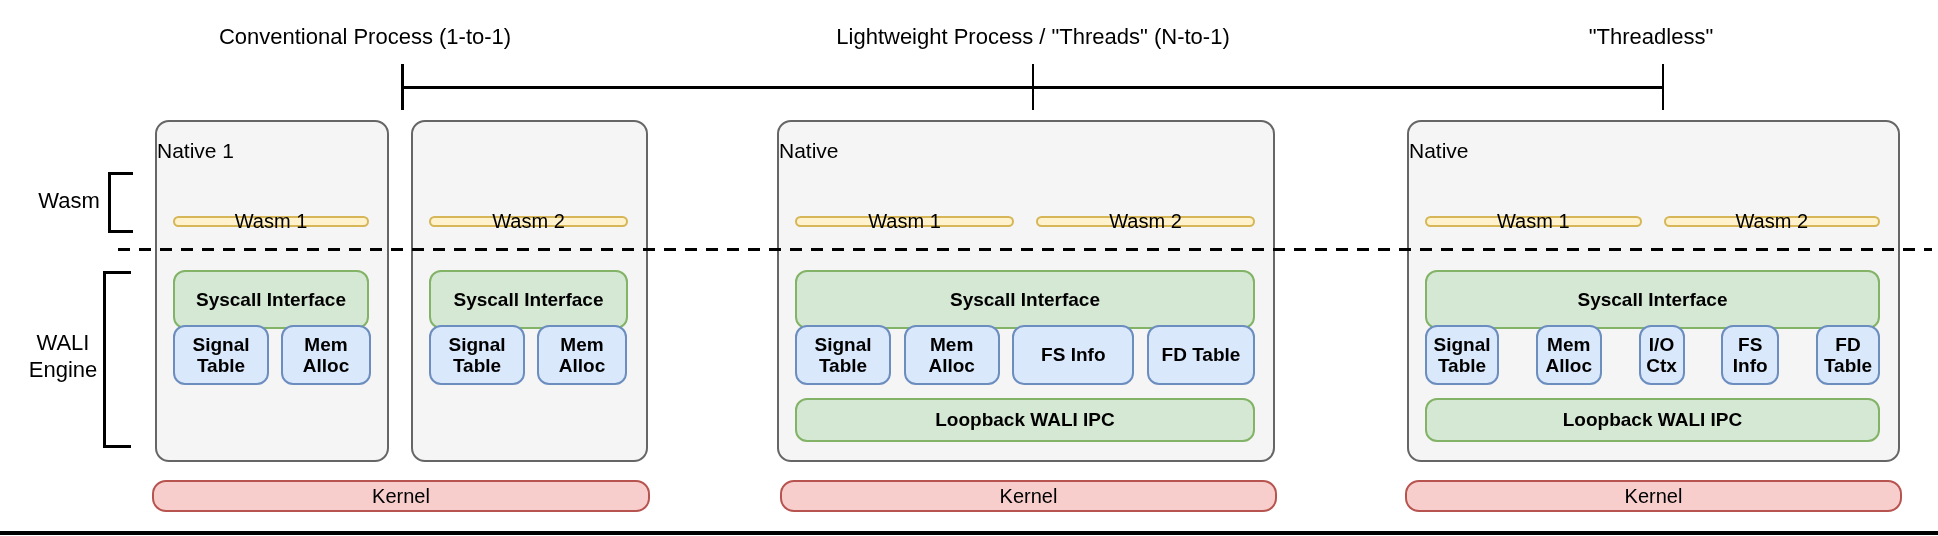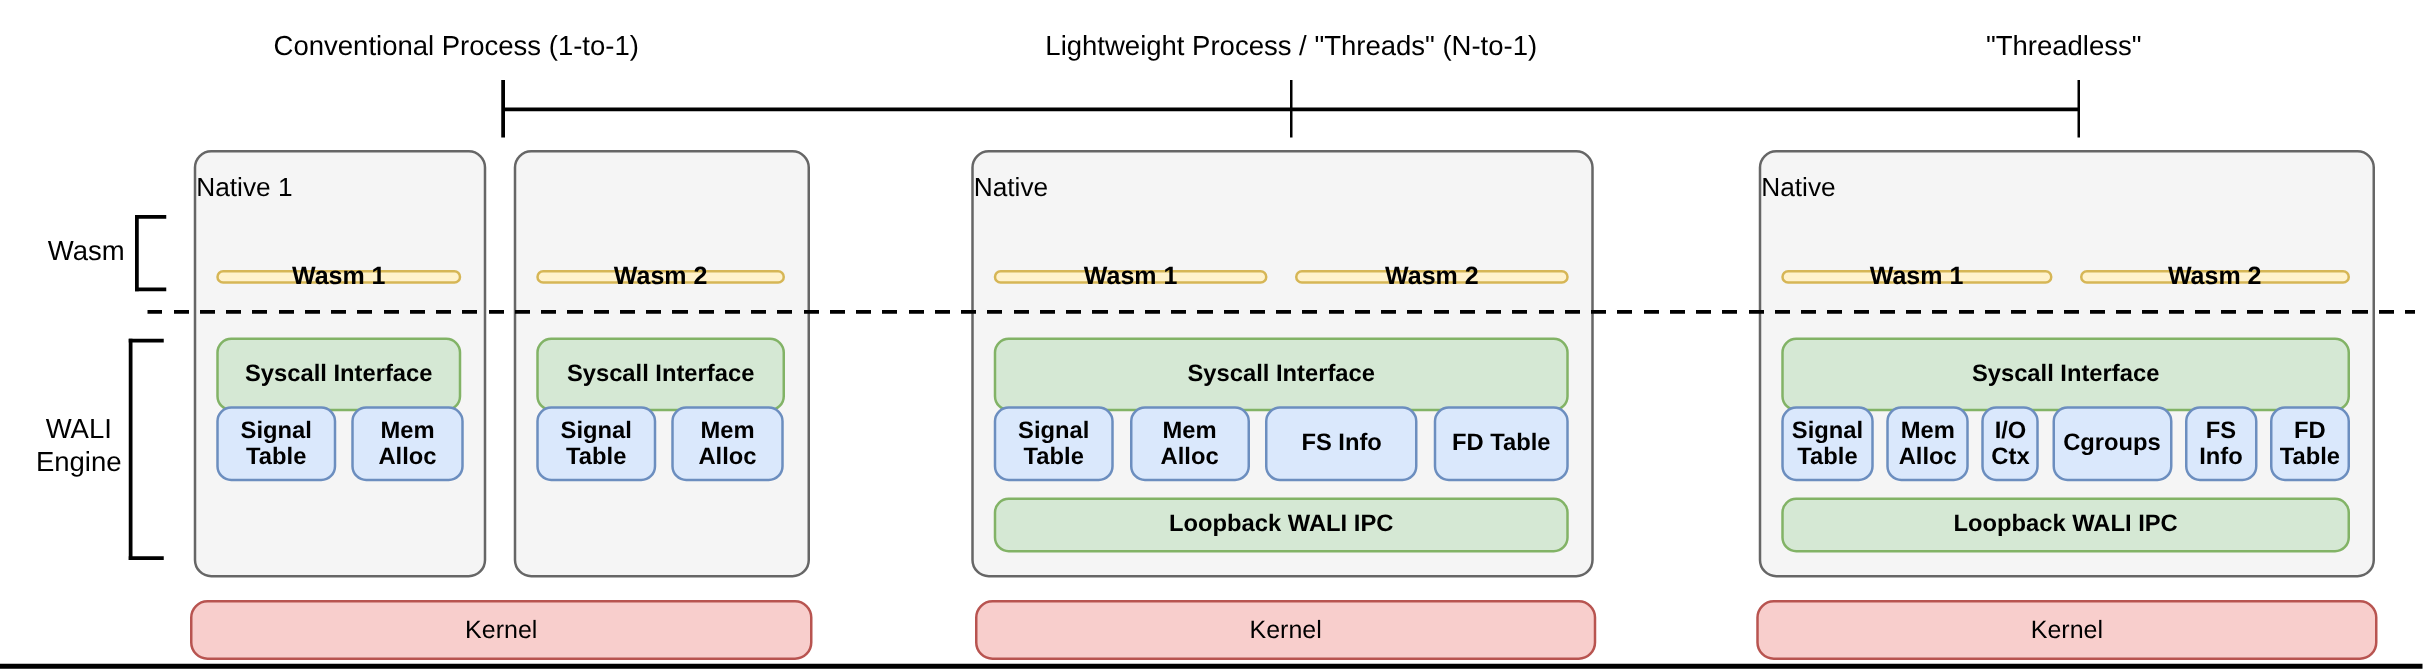--- a/index.html
+++ b/index.html
@@ -47,27 +47,27 @@
   .row-blue{top:203px;height:60px;gap:12px;}
   .row-blue.spread{justify-content:space-between;gap:0;}
   .row-loopback{top:276px;height:44px;}
   .comp{
     box-sizing:border-box;display:flex;align-items:center;justify-content:center;
     text-align:center;font-weight:bold;font-size:19px;line-height:1.12;
     border:2px solid;border-radius:12px;
   }
   .wasm-box{
     background:var(--yellow_fill);border-color:var(--yellow_stroke);
-    border-radius:25px;font-weight:bold;font-size:20px;flex:1;margin-top:44px;
+    border-radius:25px;font-weight:normal;font-size:20px;flex:1;margin-top:44px;
   }
   .green-box{background:var(--green_fill);border-color:var(--green_stroke);flex:1;}
   .blue-box{background:var(--blue_fill);border-color:var(--blue_stroke);flex-grow:0;flex-shrink:0;}
   .purple-box{background:var(--purple_fill);border-color:var(--purple_stroke);flex:0 0 183px;}
   .kernel{
-    position:absolute;top:480px;height:48px;box-sizing:border-box;
+    position:absolute;top:480px;height:32px;box-sizing:border-box;
     background:var(--red_fill);border:2px solid var(--red_stroke);border-radius:14px;
     display:flex;align-items:center;justify-content:center;font-size:20px;
   }
   .bottom-rule{position:absolute;left:0;top:531px;width:1938px;height:4px;background:var(--line_color);}
 </style>
 </head>
 <body>
 
 <div class="top-label" style="left:365px">Conventional Process (1-to-1)</div>
 <div class="top-label" style="left:1033px">Lightweight Process / "Threads" (N-to-1)</div>
@@ -138,21 +138,20 @@
     <div class="comp wasm-box">Wasm 1</div>
     <div class="comp wasm-box">Wasm 2</div>
   </div>
   <div class="row row-syscall">
     <div class="comp green-box">Syscall Interface</div>
   </div>
   <div class="row row-blue spread">
     <div class="comp blue-box" style="flex-basis:74px">Signal Table</div>
     <div class="comp blue-box" style="flex-basis:66px">Mem Alloc</div>
     <div class="comp blue-box" style="flex-basis:46px">I/O Ctx</div>
-    <div class="comp blue-box" style="flex-basis:96px">Cgroups</div>
     <div class="comp blue-box" style="flex-basis:58px">FS Info</div>
     <div class="comp blue-box" style="flex-basis:64px">FD Table</div>
   </div>
   <div class="row row-loopback">
     <div class="comp green-box">Loopback WALI IPC</div>
   </div>
 </div>
 
 <div class="dashed-divider"></div>
 

